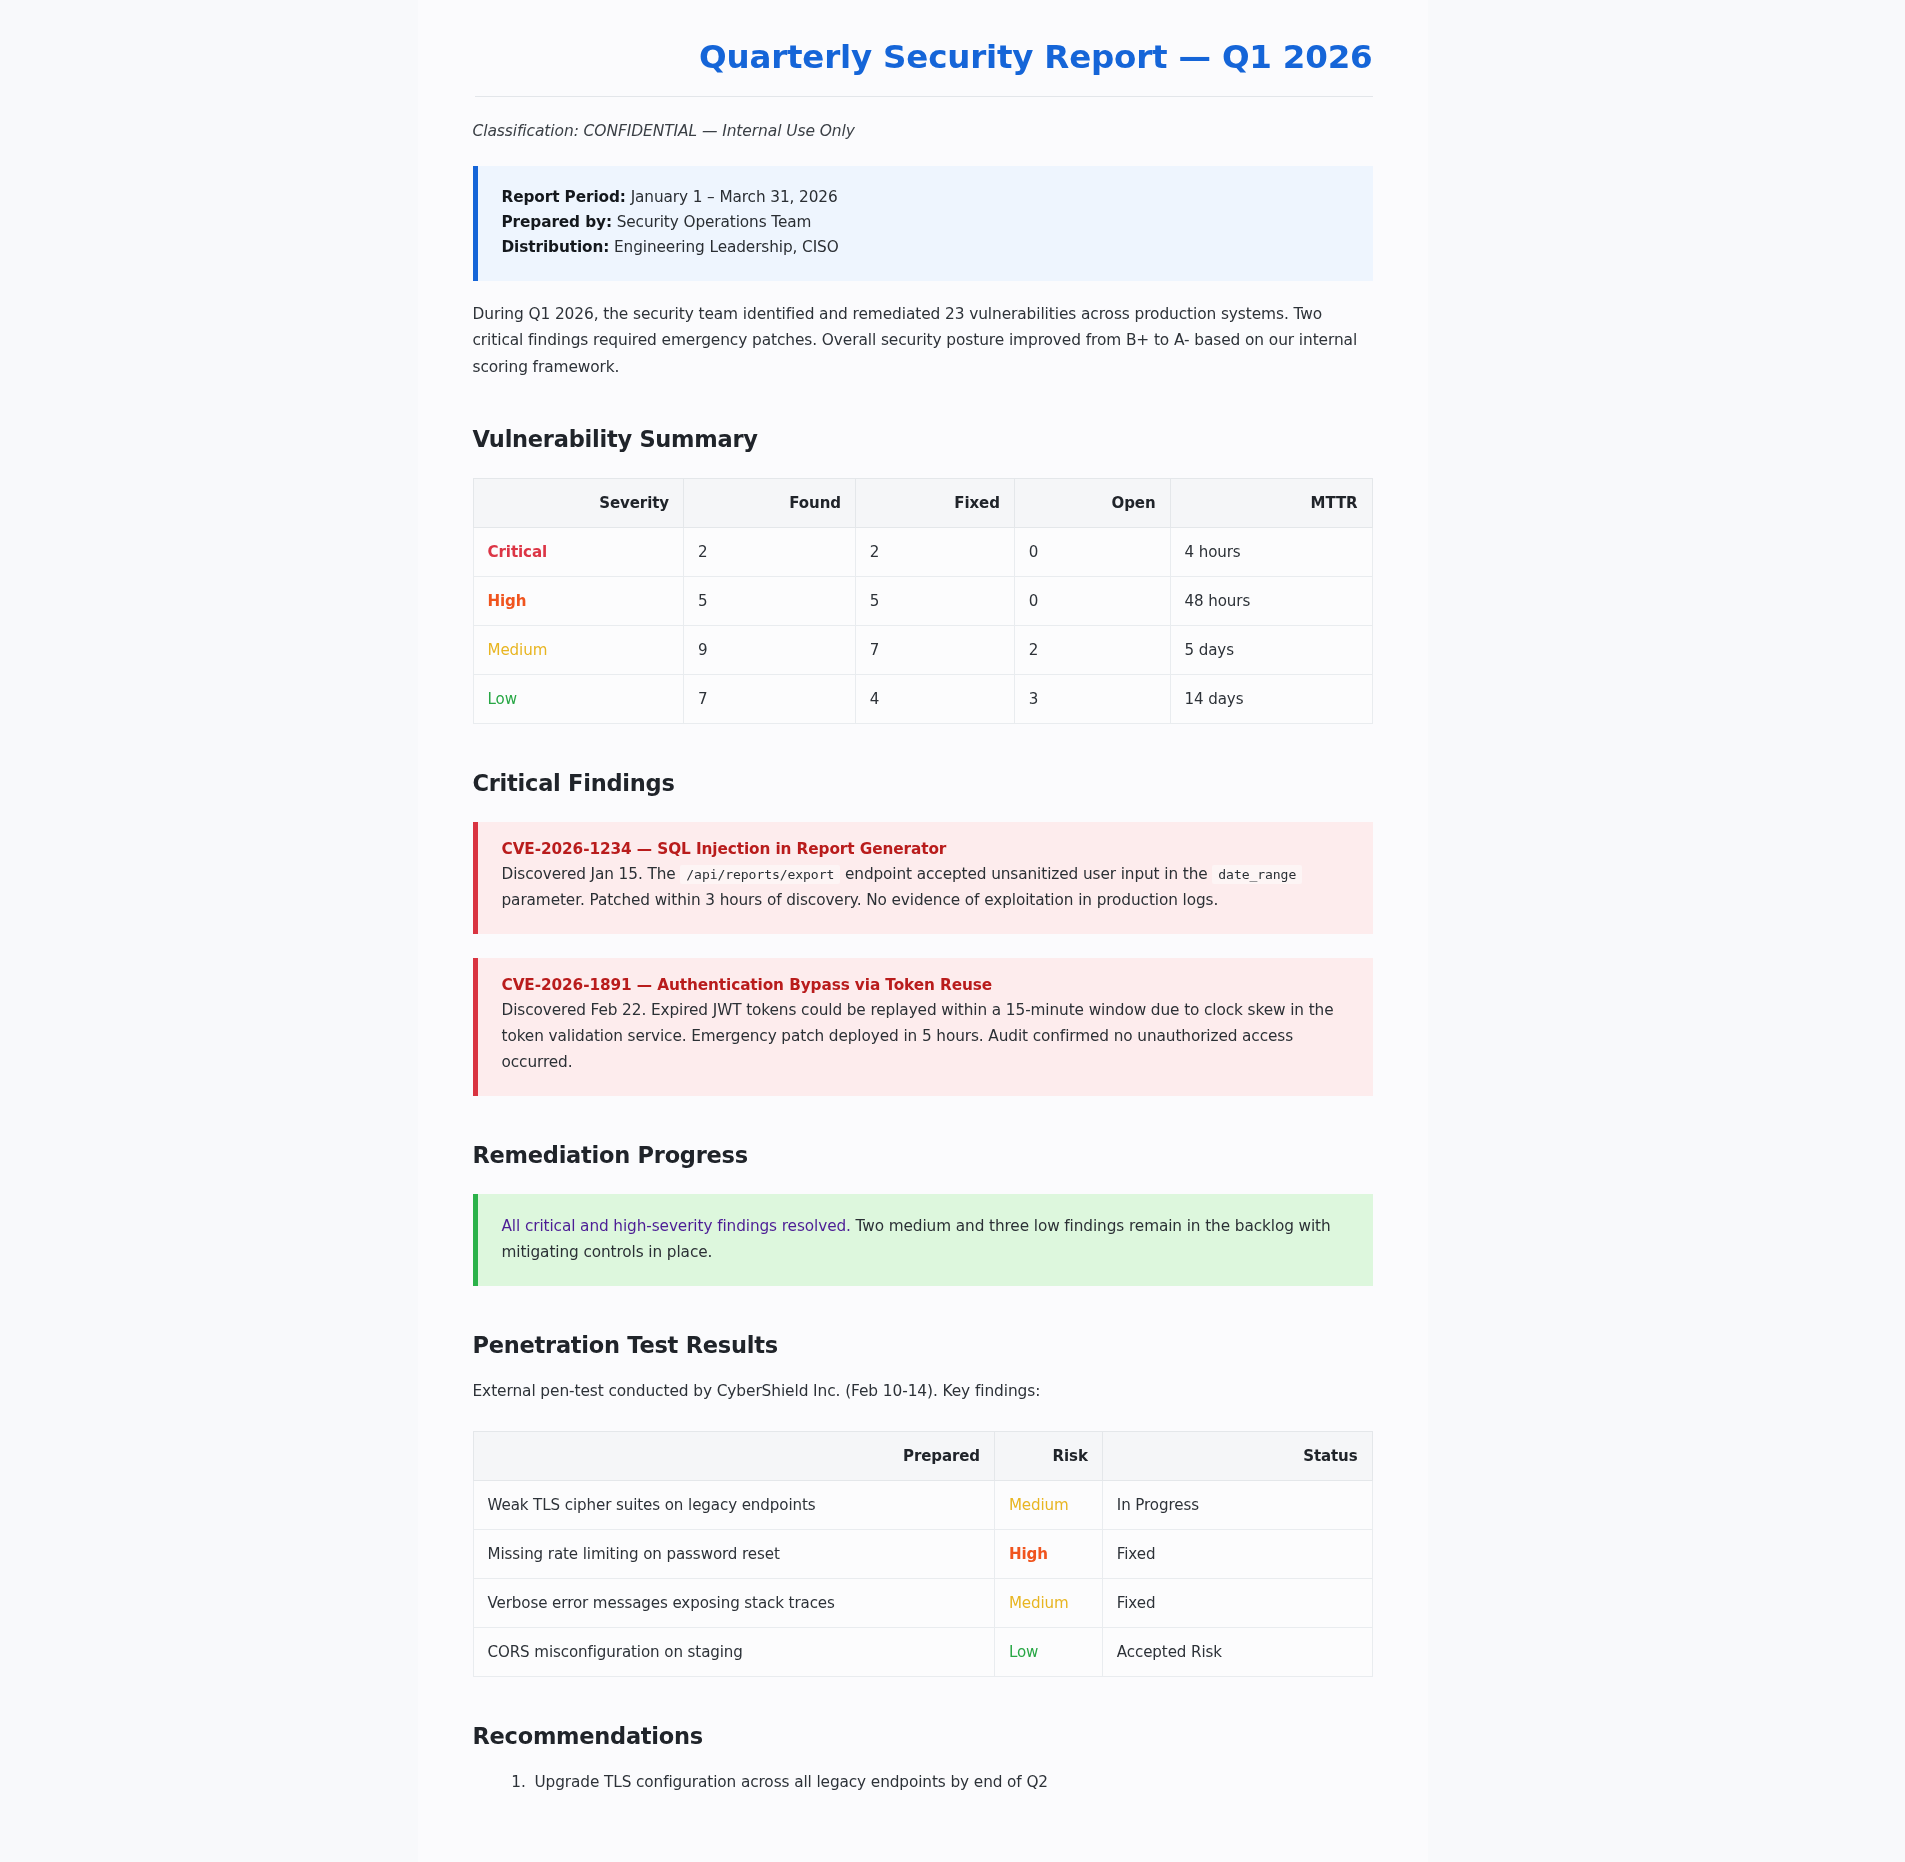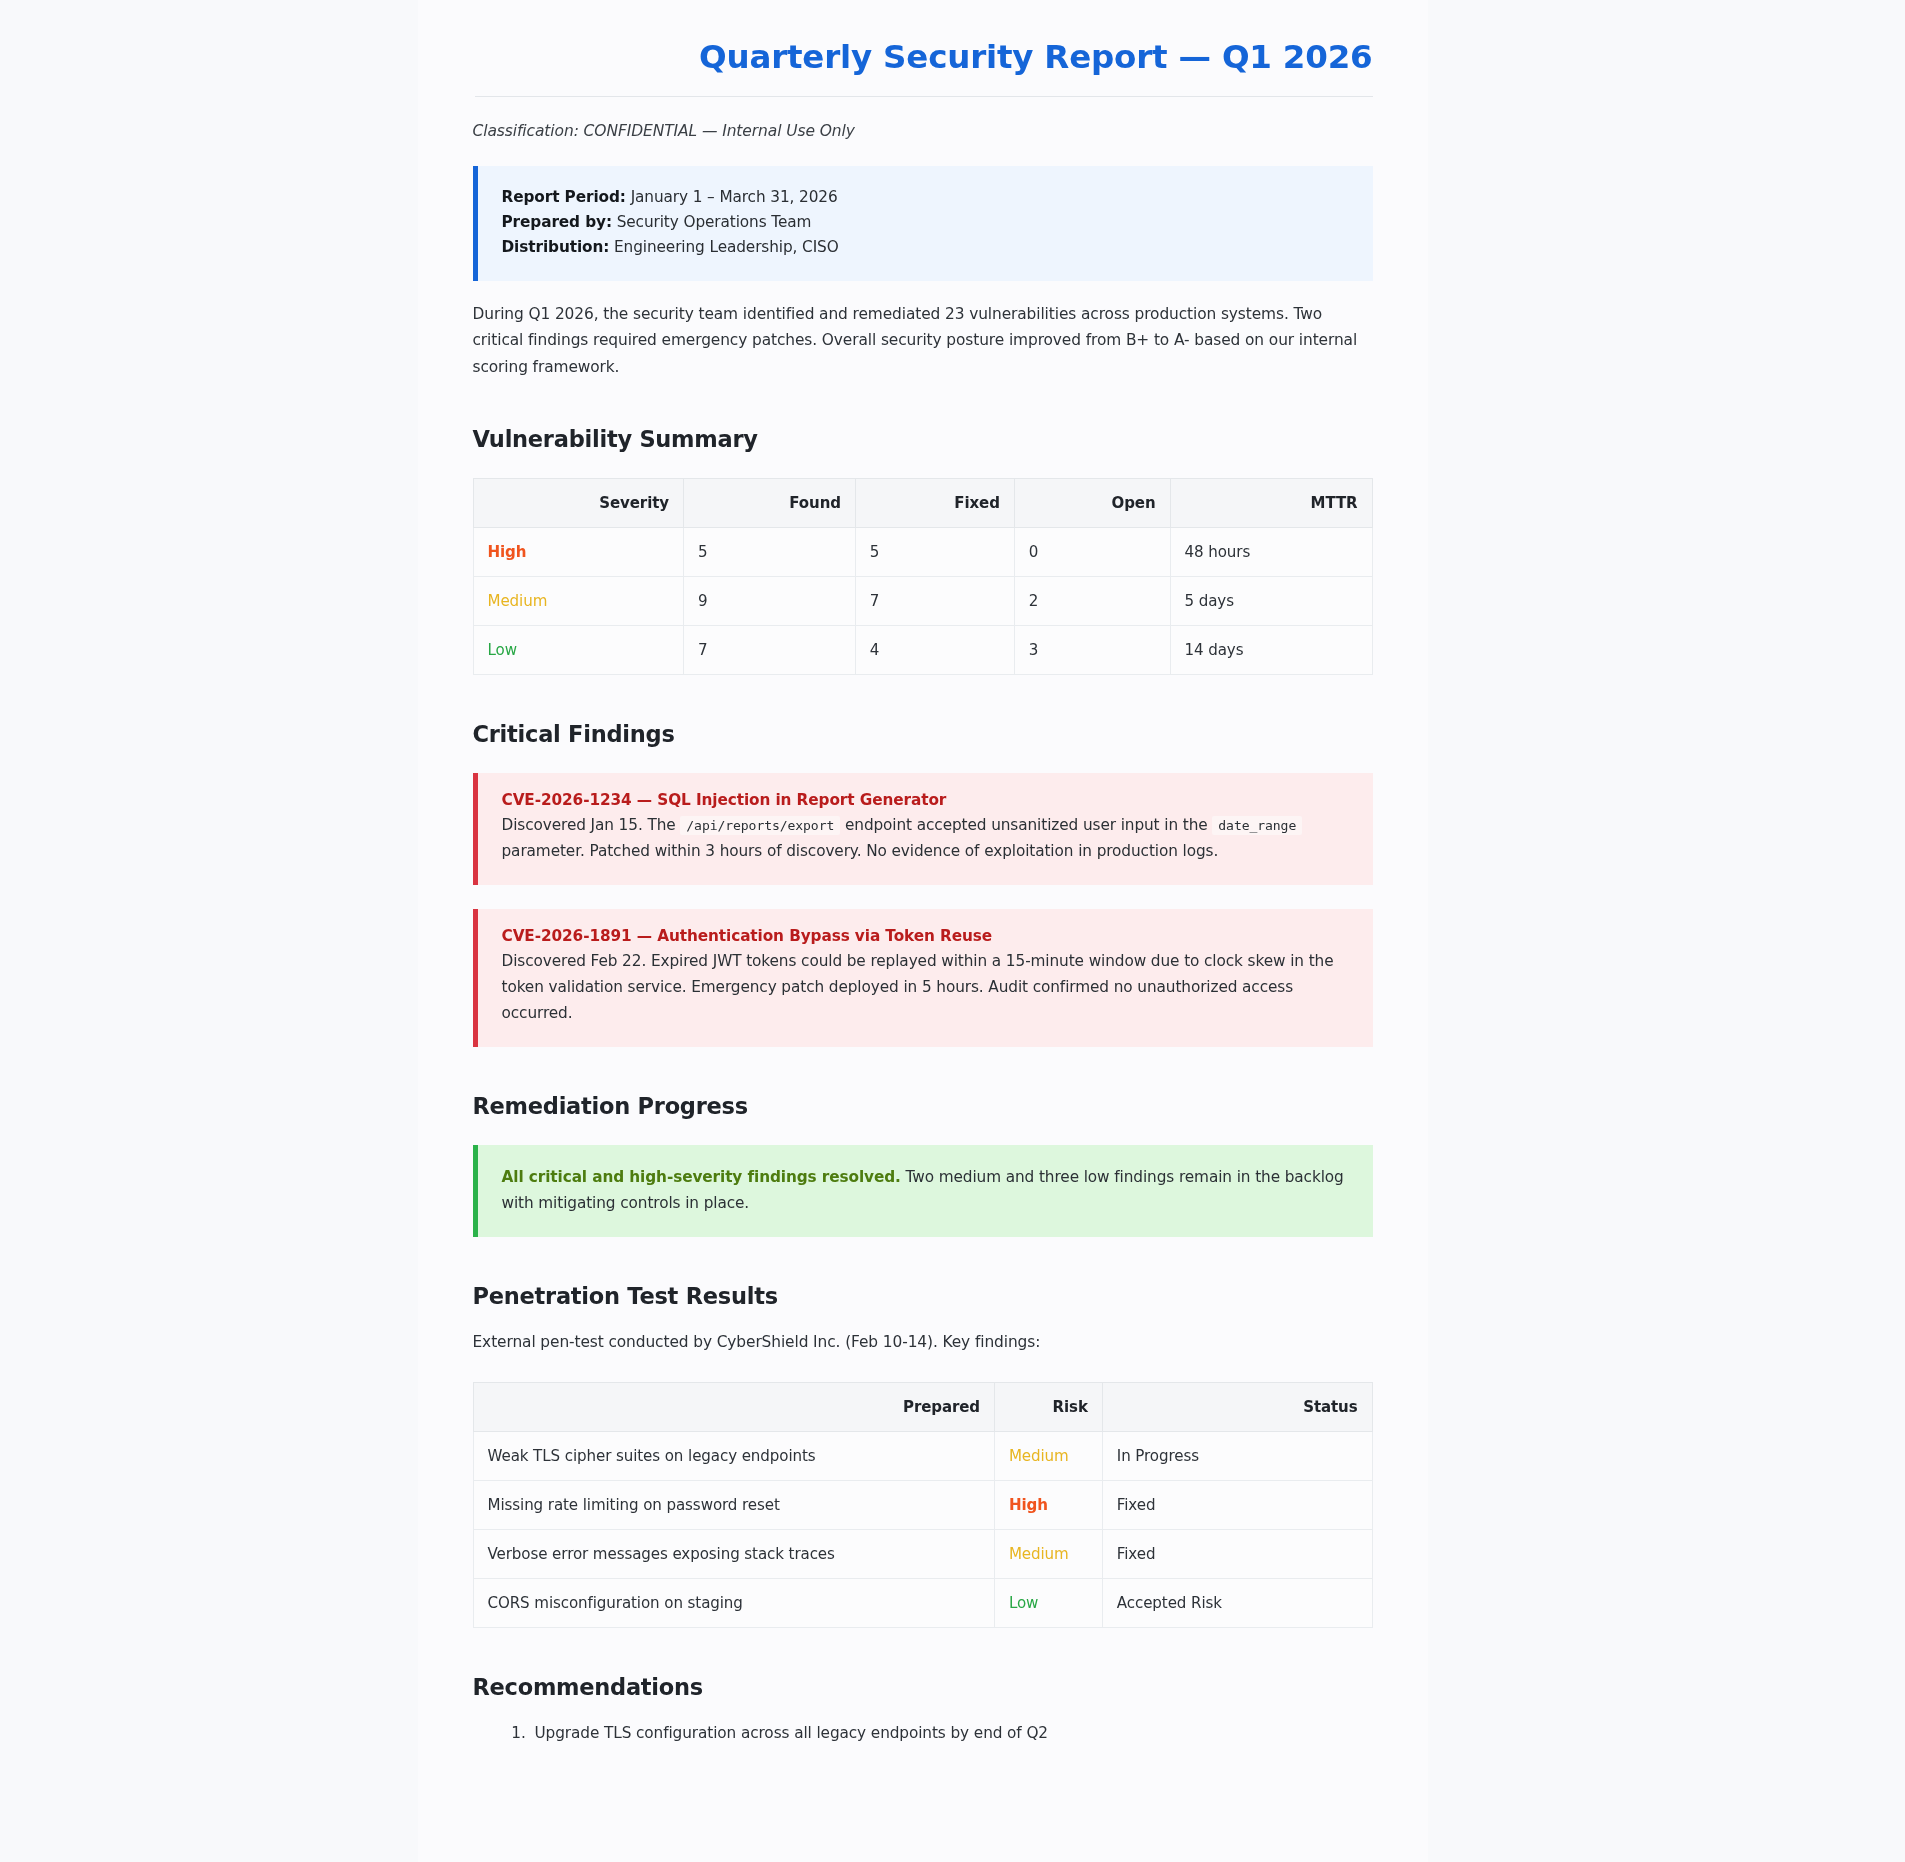--- a/index.html
+++ b/index.html
@@ -143,21 +143,21 @@
     border-left: 5px solid #2bb24a;
     padding: 19px 24px 21px 24px;
     margin-top: 26px;
   }
   .success-text {
     font-size: 15.3px;
     line-height: 1.72;
     color: #2b3035;
     letter-spacing: -0.1px;
   }
-  .success-text b { color: #4d7c0f; font-weight: bold; }
+  .success-text b { color: #4c1d95; font-weight: normal; }
 
   
   ol.recs {
     margin: 24px 0 0 0;
     padding-left: 58px;
   }
   ol.recs li {
     font-size: 15.3px;
     color: #2d3238;
     line-height: 1.3;
@@ -198,20 +198,27 @@
       <thead>
         <tr>
           <th>Severity</th>
           <th>Found</th>
           <th>Fixed</th>
           <th>Open</th>
           <th>MTTR</th>
         </tr>
       </thead>
       <tbody>
+        <tr>
+          <td><span class="sev-critical">Critical</span></td>
+          <td>2</td>
+          <td>2</td>
+          <td>0</td>
+          <td>4 hours</td>
+        </tr>
         <tr>
           <td><span class="sev-high">High</span></td>
           <td>5</td>
           <td>5</td>
           <td>0</td>
           <td>48 hours</td>
         </tr>
         <tr>
           <td><span class="sev-medium">Medium</span></td>
           <td>9</td>

